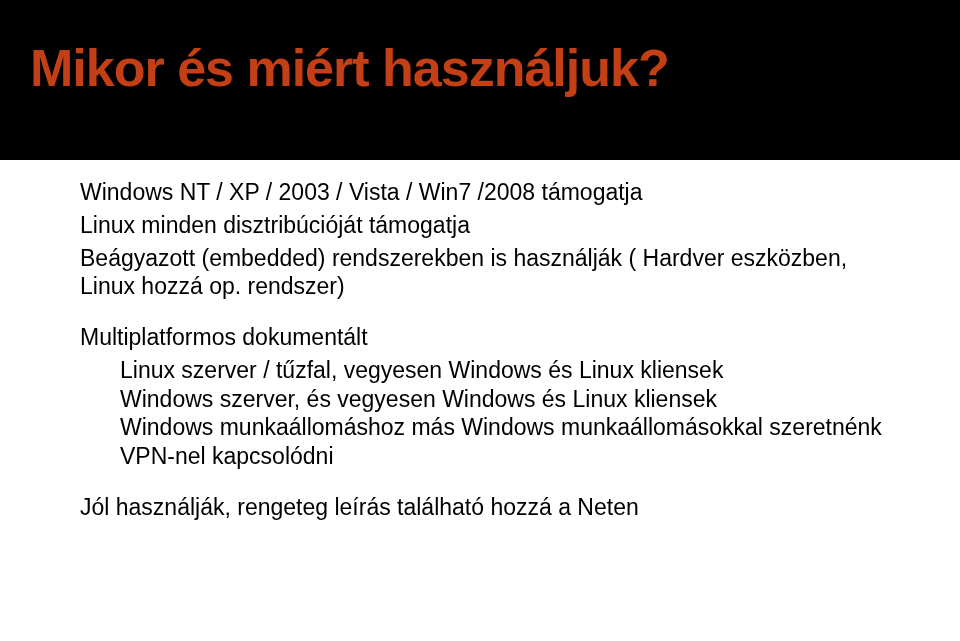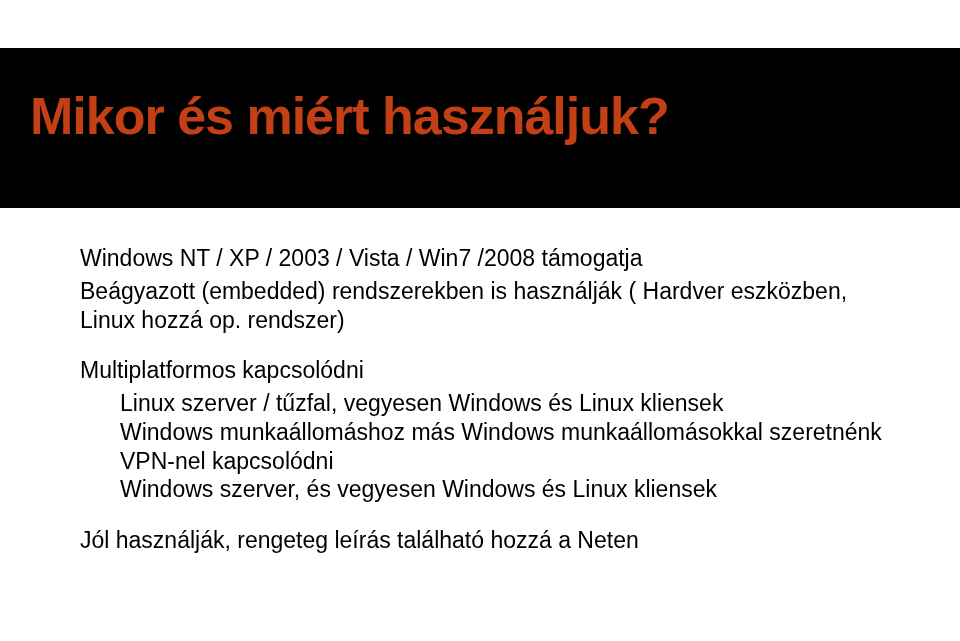--- a/index.html
+++ b/index.html
@@ -7,31 +7,30 @@
       width: 960px;
       height: 641px;
       background: #ffffff;
       font-family: Arial, Helvetica, sans-serif;
       overflow: hidden;
     }
     .title-bar {
       background: #000000;
       height: 160px;
       padding: 38px 30px 0 30px;
-      margin-top: 48px;
     }
     .title {
       font-size: 52px;
       font-weight: bold;
       color: #c33f16;
       text-shadow: 2px 2px 3px rgba(0,0,0,0.5), 0 0 1px #000;
       letter-spacing: -1px;
     }
     .content {
-      padding: 36px 70px 0 70px;
+      padding: 18px 70px 0 70px;
       font-size: 23px;
       color: #000000;
       line-height: 1.25;
     }
     .bullet-l1 {
       margin-bottom: 4px;
       position: relative;
       padding-left: 10px;
     }
     .bullet-l1.spaced-top {
@@ -46,19 +45,20 @@
   </style>
 </head>
 <body>
 
 <div class="title-bar">
   <h1 class="title">Mikor és miért használjuk?</h1>
 </div>
 
 <div class="content">
   <div class="bullet-l1">Windows NT / XP / 2003 / Vista / Win7 /2008 támogatja</div>
+  <div class="bullet-l1">Linux minden disztribúcióját támogatja</div>
   <div class="bullet-l1">Beágyazott (embedded) rendszerekben is használják ( Hardver eszközben, Linux hozzá op. rendszer)</div>
-  <div class="bullet-l1 spaced-top">Multiplatformos kapcsolódni</div>
+  <div class="bullet-l1 spaced-top">Multiplatformos dokumentált</div>
   <div class="bullet-l2">Linux szerver / tűzfal, vegyesen Windows és Linux kliensek</div>
+  <div class="bullet-l2">Windows szerver, és vegyesen Windows és Linux kliensek</div>
   <div class="bullet-l2">Windows munkaállomáshoz más Windows munkaállomásokkal szeretnénk VPN-nel kapcsolódni</div>
-  <div class="bullet-l2">Windows szerver, és vegyesen Windows és Linux kliensek</div>
   <div class="bullet-l1 spaced-top">Jól használják, rengeteg leírás található hozzá a Neten</div>
 </div>
 
 </body></html>

